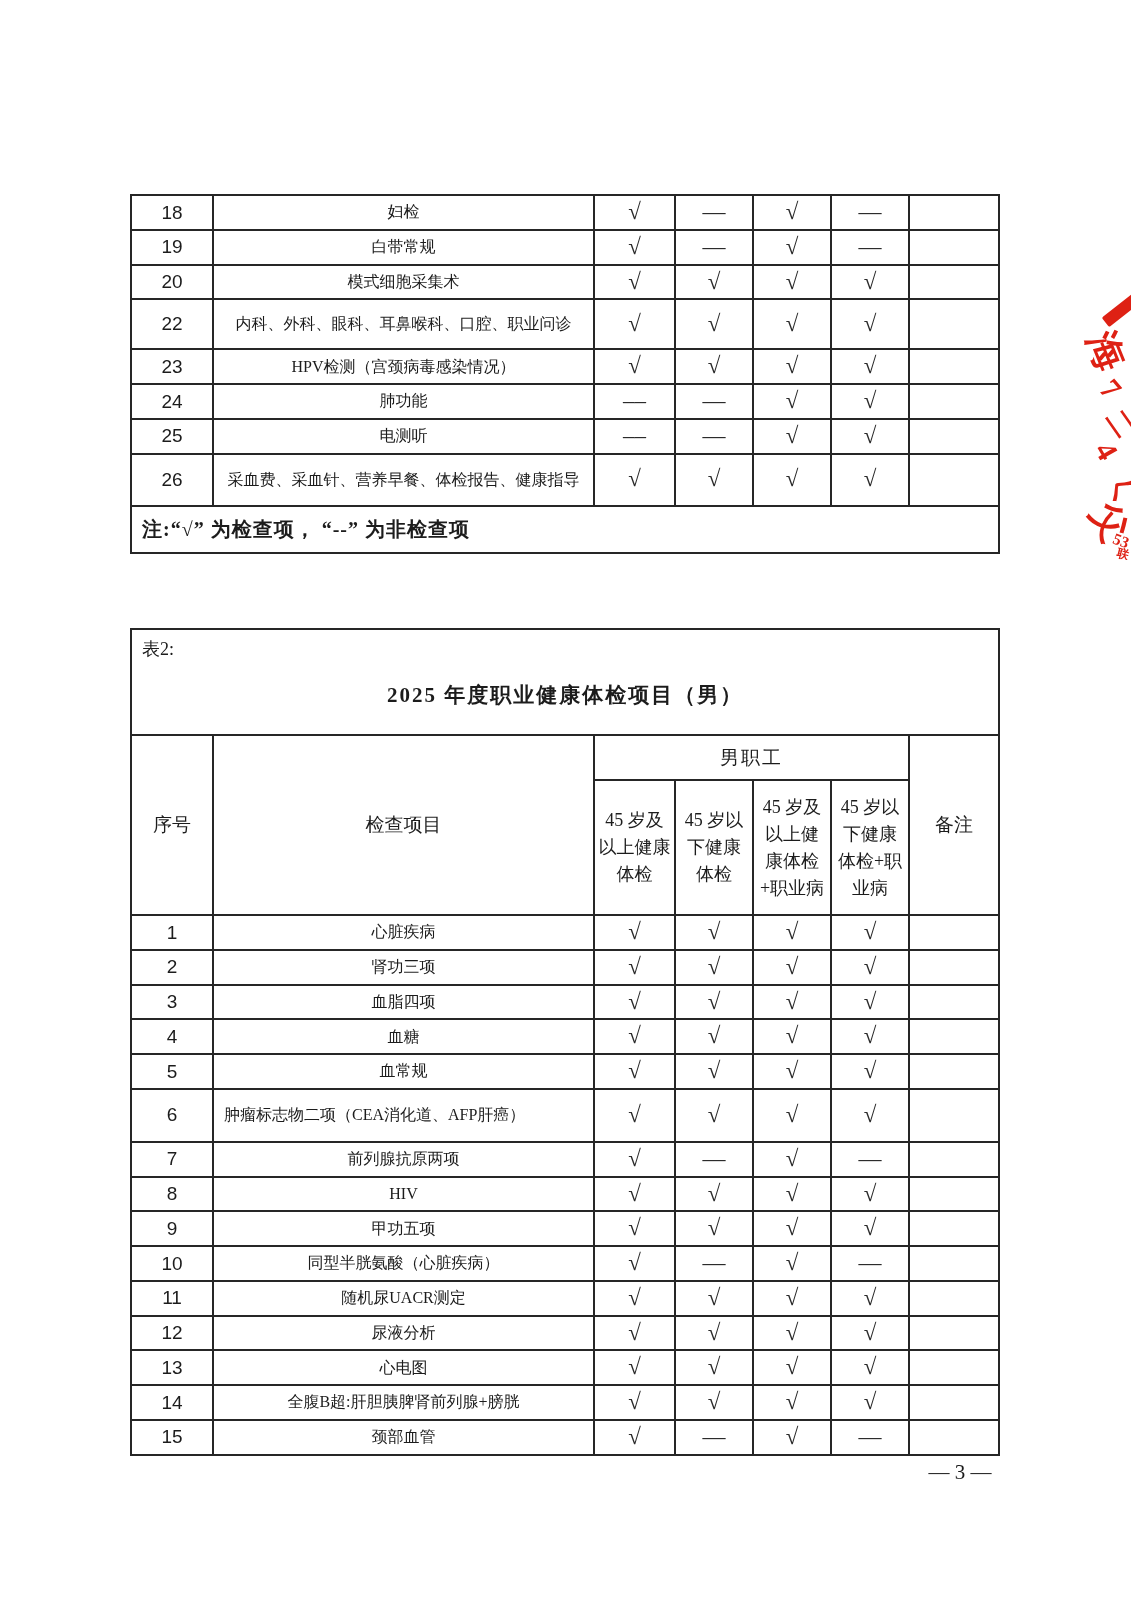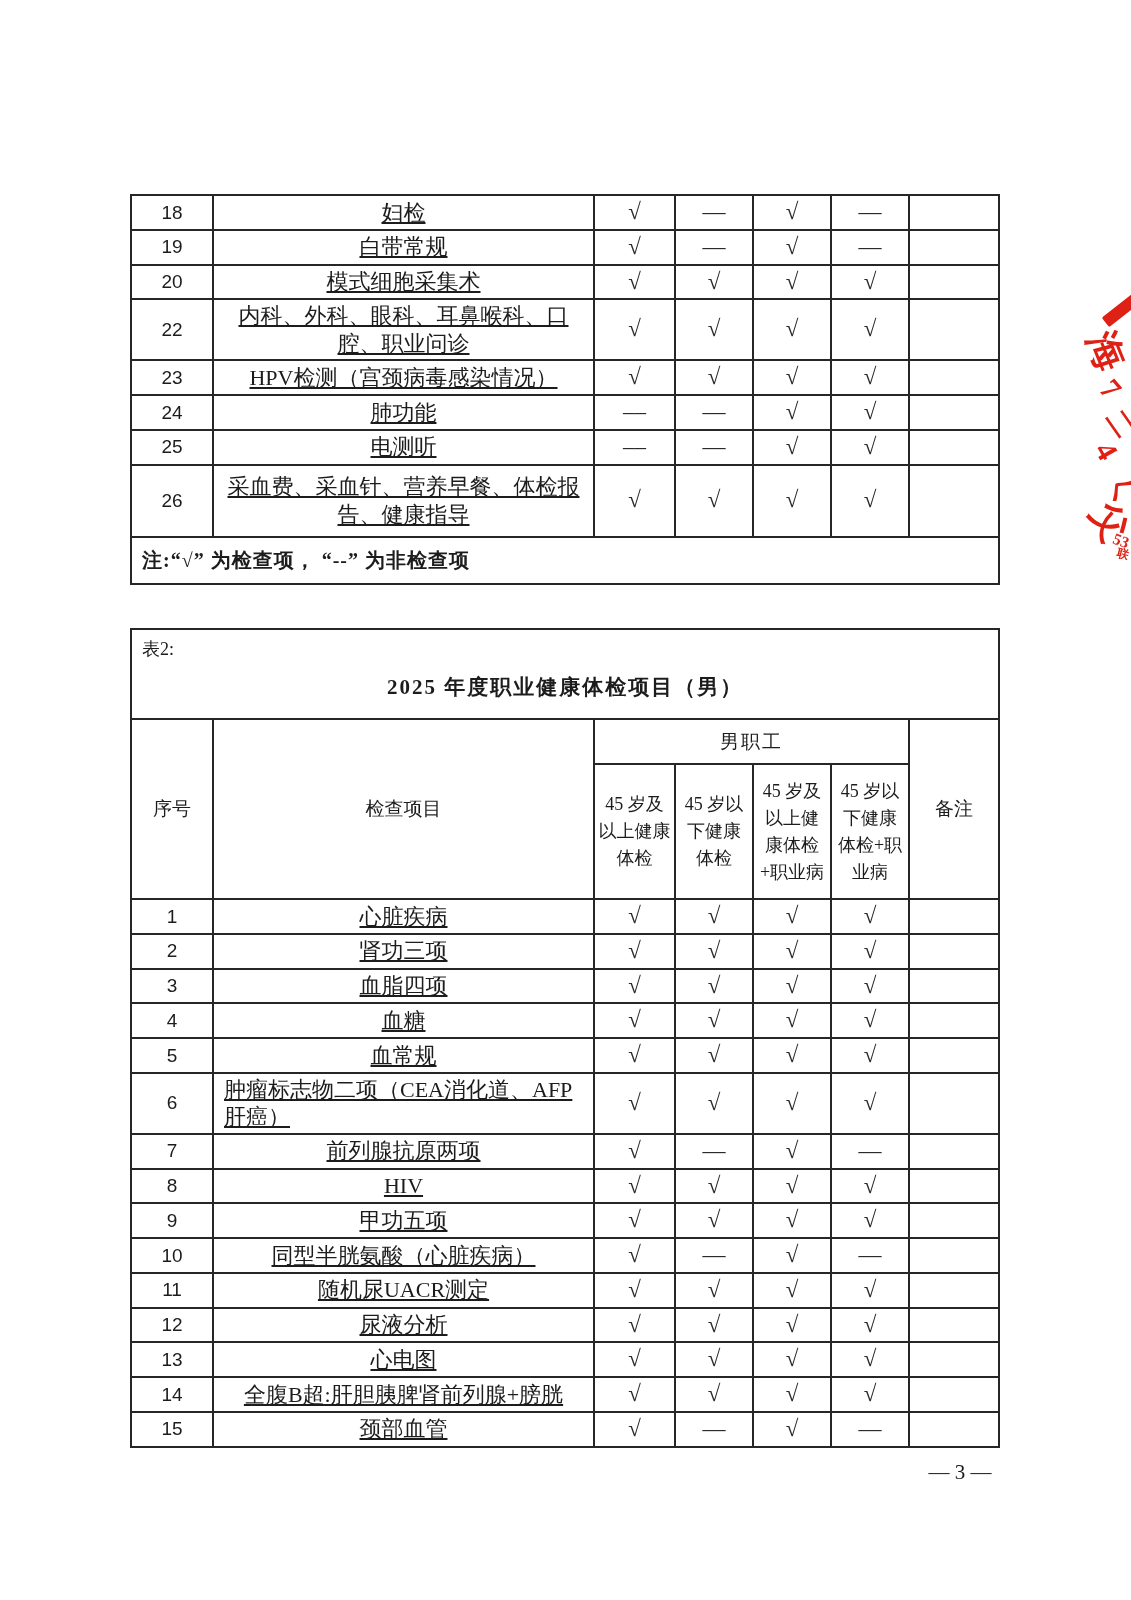--- a/index.html
+++ b/index.html
@@ -6,26 +6,26 @@
   body{
     width:1131px;height:1600px;background:#ffffff;position:relative;overflow:hidden;
     font-family:"Liberation Serif","DejaVu Serif",serif;color:#1c1c1c;
   }
   table{border-collapse:collapse;table-layout:fixed;position:absolute;left:130px;background:#fff;}
   td{border:2px solid #262626;text-align:center;vertical-align:middle;
      font-size:19px;line-height:1.25;padding:2px 4px;overflow:hidden;}
   .t1{top:194px;width:868px;}
   .t2{top:628px;width:868px;}
   td.num{font-family:"Liberation Sans","DejaVu Sans",sans-serif;font-size:19px;}
-  td.item{font-size:22px;text-decoration:underline;}
+  td.item{font-size:16px;}
   td.item.left{text-align:left;padding-left:10px;}
   td.mark{font-size:23px;color:#2b2b2b;}
   td.remark{}
   td.notecell{text-align:left;font-weight:700;font-size:20px;padding:1px 10px;letter-spacing:1px;}
-  td.titlecell{position:relative;height:72px;padding:8px;}
+  td.titlecell{position:relative;height:72px;padding:16px;}
   .tlabel{position:absolute;left:10px;top:8px;font-size:18px;}
   .ttitle{text-align:center;font-weight:700;font-size:21px;margin-top:26px;letter-spacing:2px;}
   td.ghead{font-size:19px;letter-spacing:2px;}
   td.chead{font-size:19px;}
   td.subhdr{font-size:18px;line-height:1.5;padding:4px 3px;}
   .pageno{position:absolute;left:860px;top:1460px;width:200px;text-align:center;
           font-size:21px;color:#1c1c1c;}
   
   .stamp{position:absolute;right:0;top:292px;width:78px;height:268px;overflow:hidden;}
   .stamp *{position:absolute;color:#de2114;font-weight:700;
@@ -111,21 +111,21 @@
       </tr>
       <tr style="height: 32px;">
         <td class="num">25</td>
         <td class="item">电测听</td>
         <td class="mark">––</td>
         <td class="mark">––</td>
         <td class="mark">√</td>
         <td class="mark">√</td>
         <td class="remark"></td>
       </tr>
-      <tr style="height: 72px;">
+      <tr style="height: 52px;">
         <td class="num">26</td>
         <td class="item">采血费、采血针、营养早餐、体检报告、健康指导</td>
         <td class="mark">√</td>
         <td class="mark">√</td>
         <td class="mark">√</td>
         <td class="mark">√</td>
         <td class="remark"></td>
       </tr>
     </tbody>
   <tbody>

